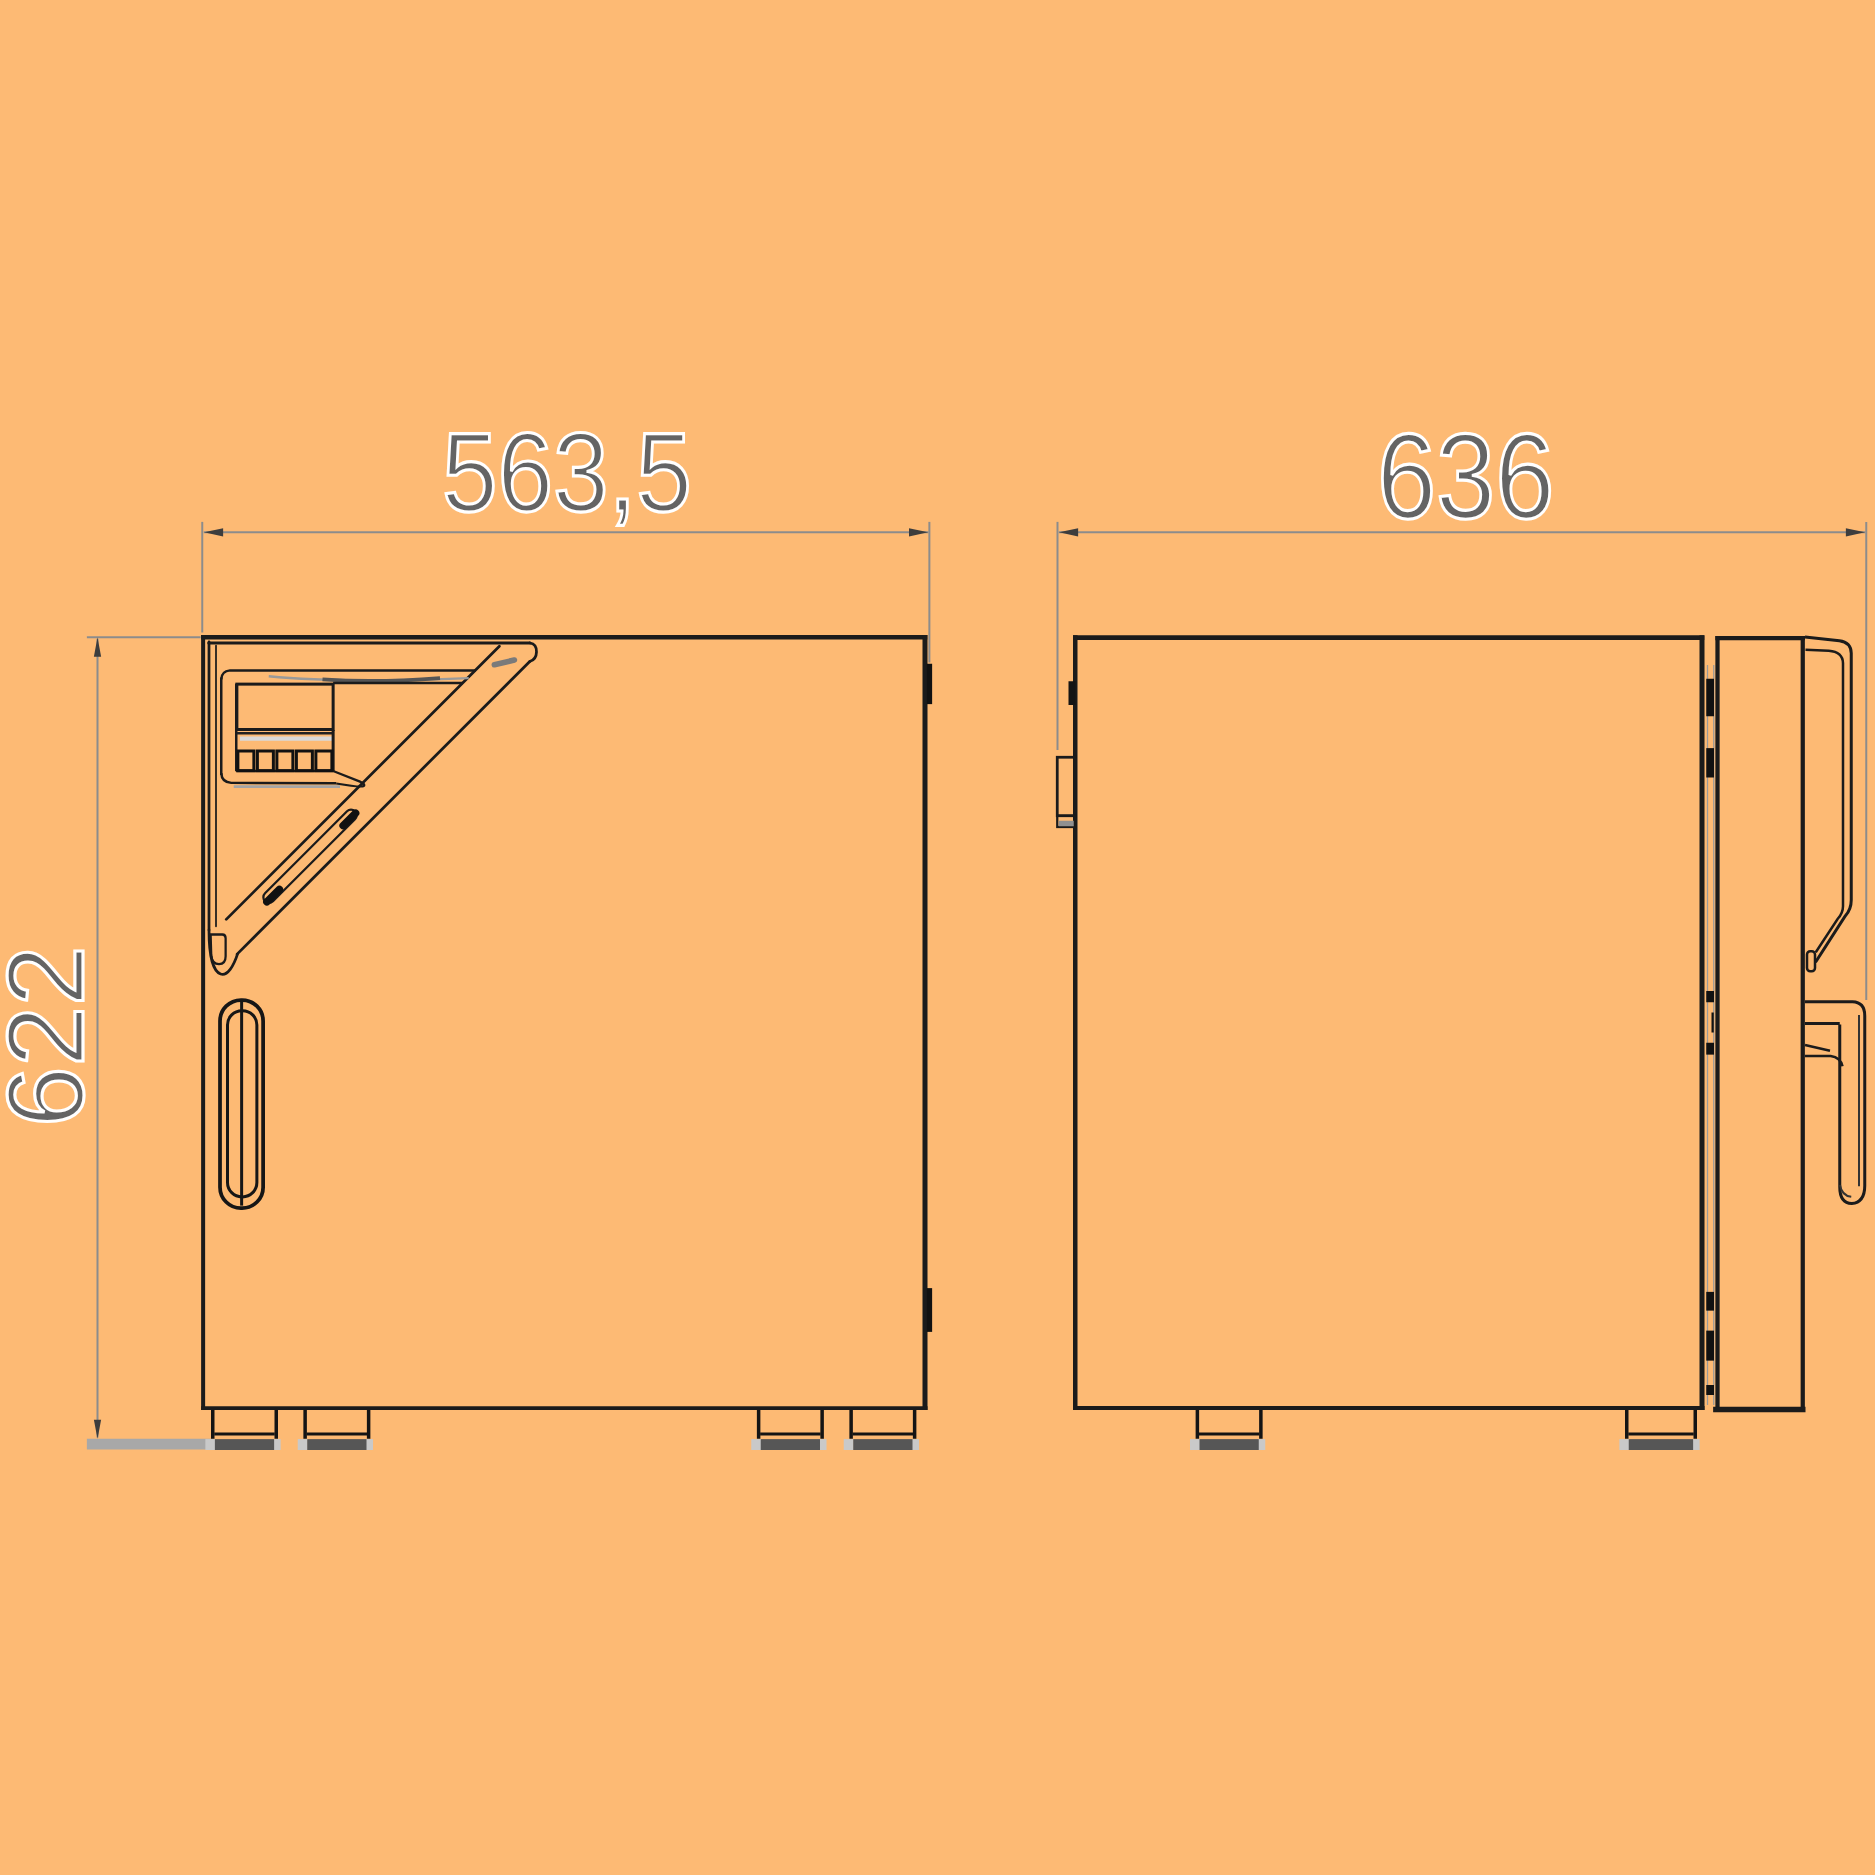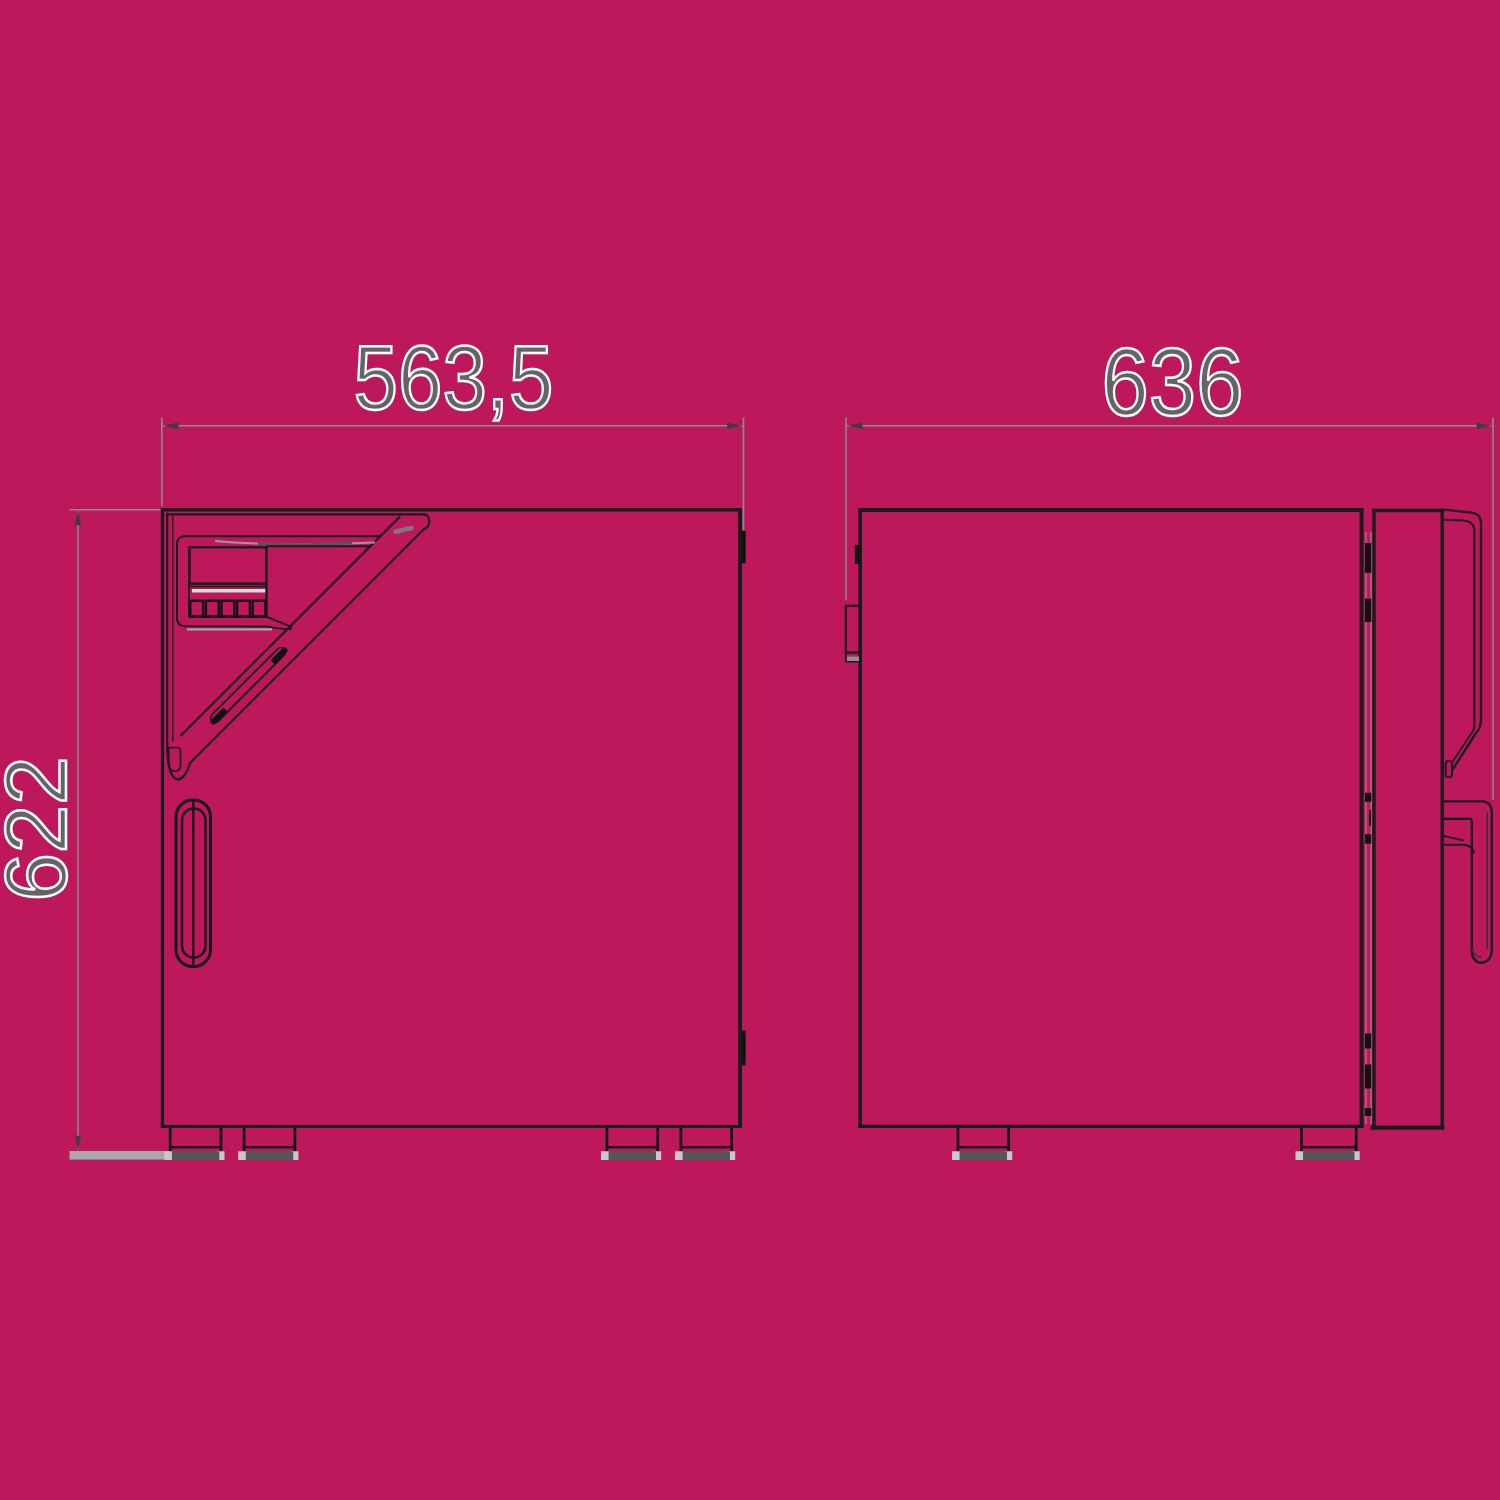--- a/index.html
+++ b/index.html
@@ -1,16 +1,16 @@
 <!DOCTYPE html>
 <html><head>
 <meta charset="utf-8">
 <style>
   html,body{margin:0;padding:0;background:#ffffff;}
-  .wrap{width:1500px;height:1500px;position:relative;background:#be185d;}
+  .wrap{width:1500px;height:1500px;position:relative;background:#fdba74;}
   svg{display:block;}
   text{font-family:"Liberation Sans",sans-serif;}
 </style>
 </head>
 <body>
 <div class="wrap">
 <svg width="1500" height="1500" viewBox="0 0 1500 1500" fill="none">
 
   <g stroke="#8c8c8c" stroke-width="1.6">
 

